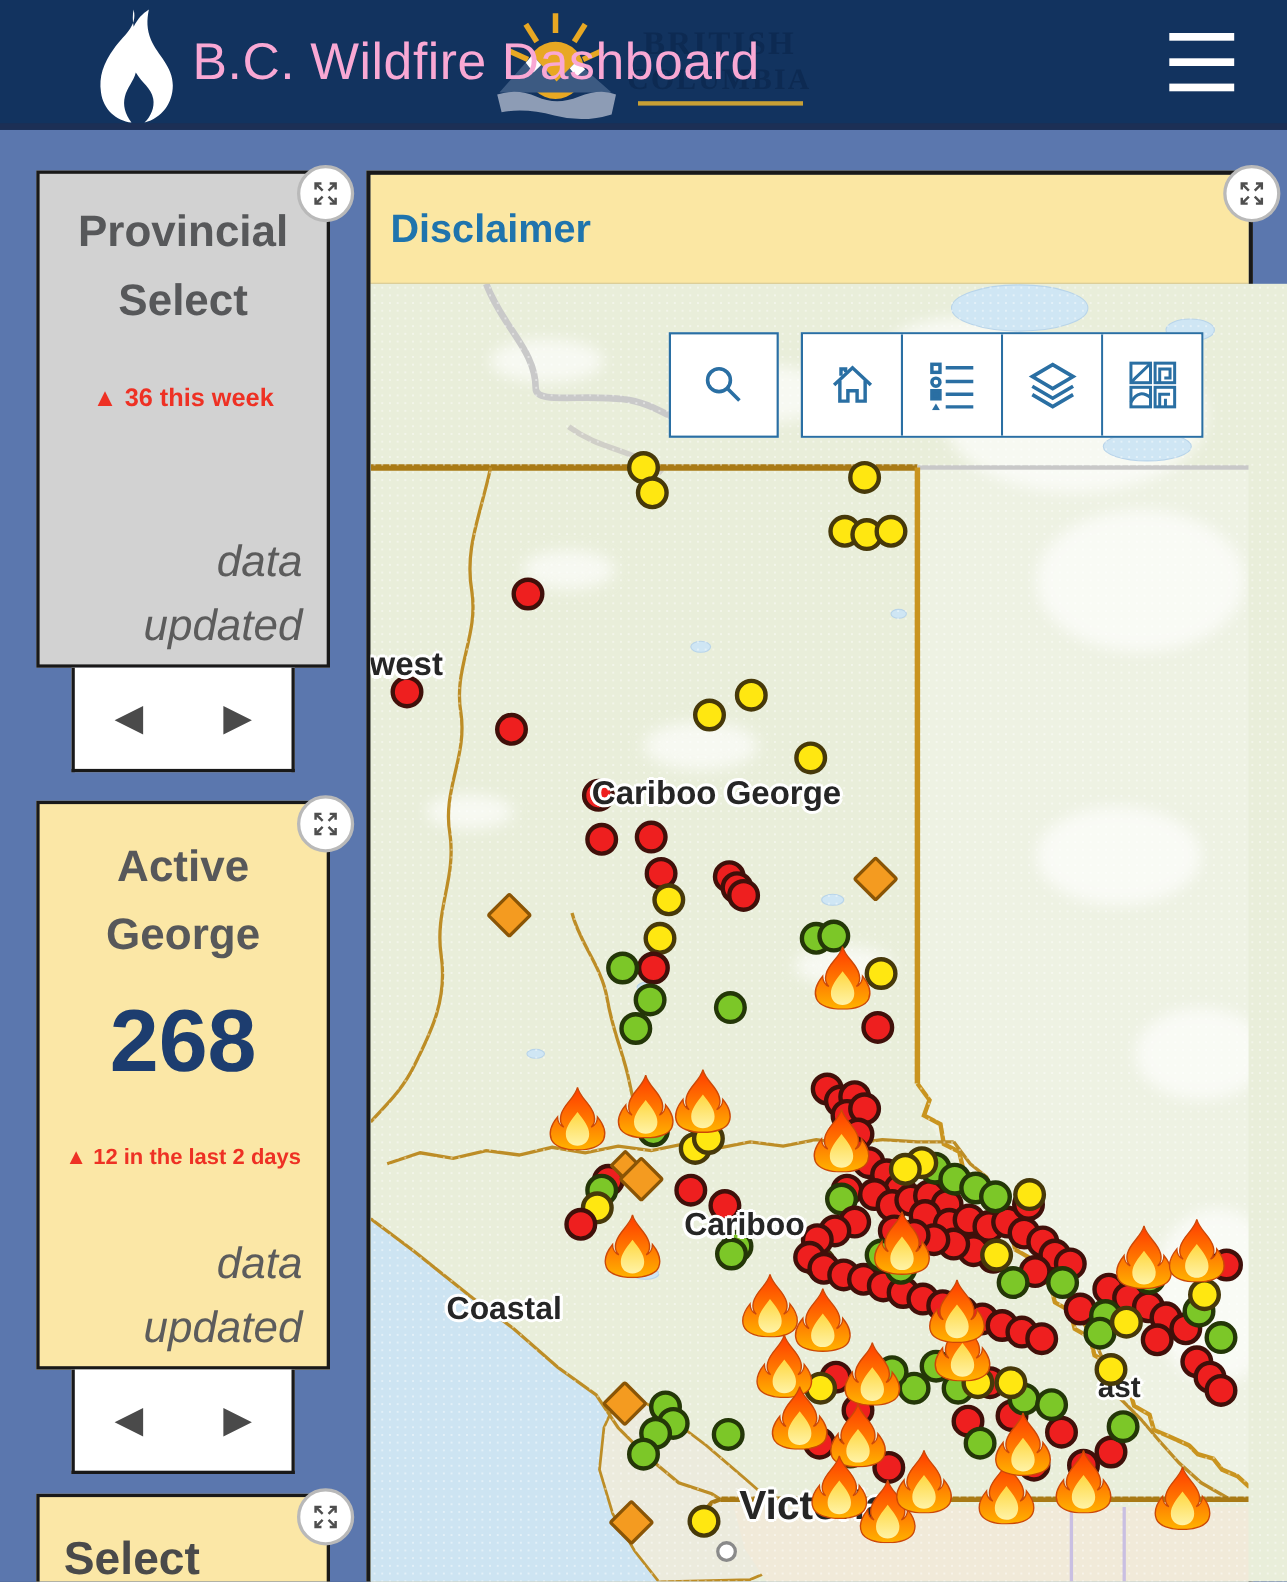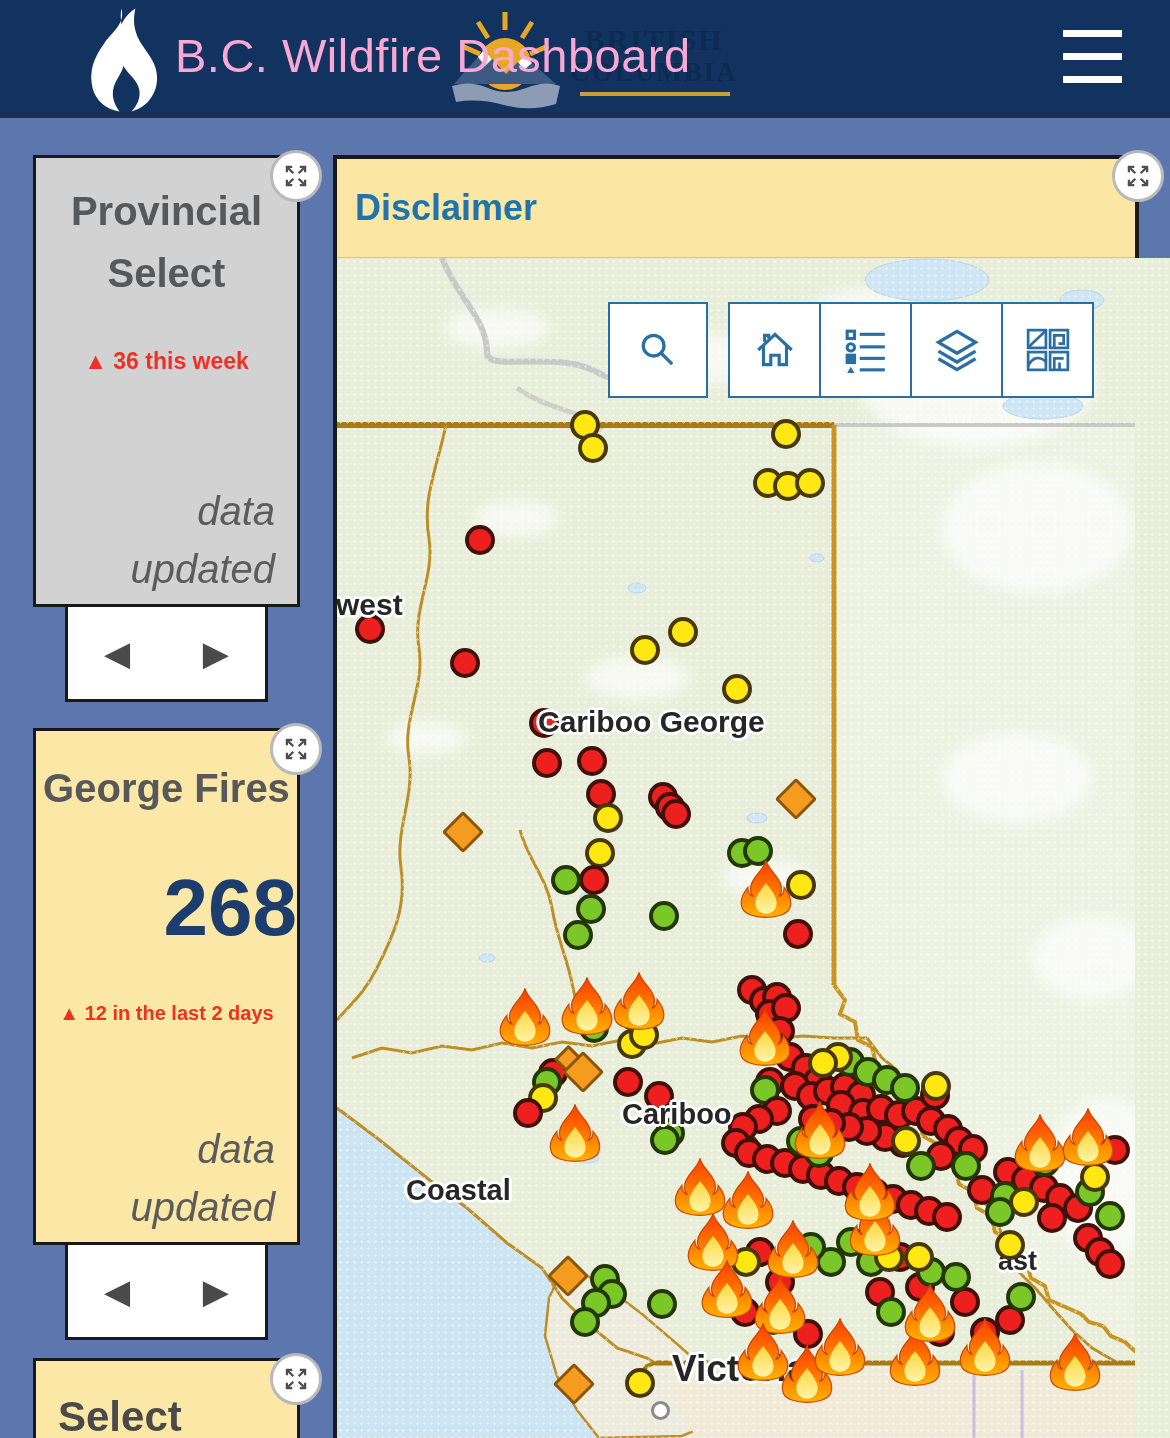--- a/index.html
+++ b/index.html
@@ -30,21 +30,21 @@
           display:flex; flex-direction:column; text-align:center; overflow:visible; }
   .card-gray   { background:#d2d2d2; }
   .card-yellow { background:#fbe7a6; }
   #card-provincial { top:155px; height:452px; }
   #card-active     { top:728px; height:517px; }
   #card-select     { top:1358px; height:120px; text-align:left; }
   .card-title { font-size:40px; font-weight:700; color:#57585a; line-height:62px; margin-top:22px; }
   .card-title2 { font-size:40px; font-weight:700; color:#57585a; line-height:62px; }
   .card-sub { font-size:38px; font-weight:400; color:#77787b; line-height:56px; }
   .big-num { font-size:56px; font-weight:700; color:#1d3d6f; margin-top:14px; }
-  .big-num-lg { font-size:80px; font-weight:700; color:#1d3d6f; margin-top:43px;text-align:right; }
+  .big-num-lg { font-size:80px; font-weight:700; color:#1d3d6f; margin-top:20px; }
   .delta { font-size:23px; font-weight:700; color:#ee3124; margin-top:44px; white-space:nowrap; }
   .delta-sm { font-size:20px; font-weight:700; color:#ee3124; margin-top:48px; white-space:nowrap; }
   .card-footer { margin-top:auto; padding:0 22px 6px 0; text-align:right;
                  font-style:italic; color:#5c5c5c; font-size:40px; line-height:58px; }
   .select-title { font-size:42px; font-weight:700; color:#4a4a4a; margin:32px 0 0 22px; }
 
   .pager { position:absolute; left:65px; width:203px; height:95px; background:#ffffff;
            border:3px solid #191919; border-top:none; display:flex; align-items:center;
            justify-content:space-between; padding:0 36px; }
   #pager-1 { top:607px; } #pager-2 { top:1245px; }
@@ -177,21 +177,21 @@
     <path d="M11.5 16.5 L5.5 22.5 M5.5 17.5 V22.5 H10.5"></path>
     <path d="M16.5 16.5 L22.5 22.5 M17.5 22.5 H22.5 V17.5"></path>
   </svg>
 </div>
   <div class="pager" id="pager-1">
     <span class="pager-arrow">◀</span>
     <span class="pager-arrow">▶</span>
   </div>
 
   <section class="card card-yellow" id="card-active">
-    <div class="card-title" style="margin-top:26px">George Fires</div>
+    <div class="card-title" style="margin-top:26px">Active George</div>
     <div class="big-num-lg">268</div>
     <div class="delta-sm">▲ 12 in the last 2 days</div>
     <div class="card-footer">
       <div>data</div>
       <div>updated</div>
     </div>
   </section>
   <div class="expand-btn exp-2">
   <svg viewBox="0 0 28 28" width="30" height="30" fill="none" stroke="#4f4f4f" stroke-width="2.1">
     <path d="M11.5 11.5 L5.5 5.5 M5.5 10.5 V5.5 H10.5"></path>

